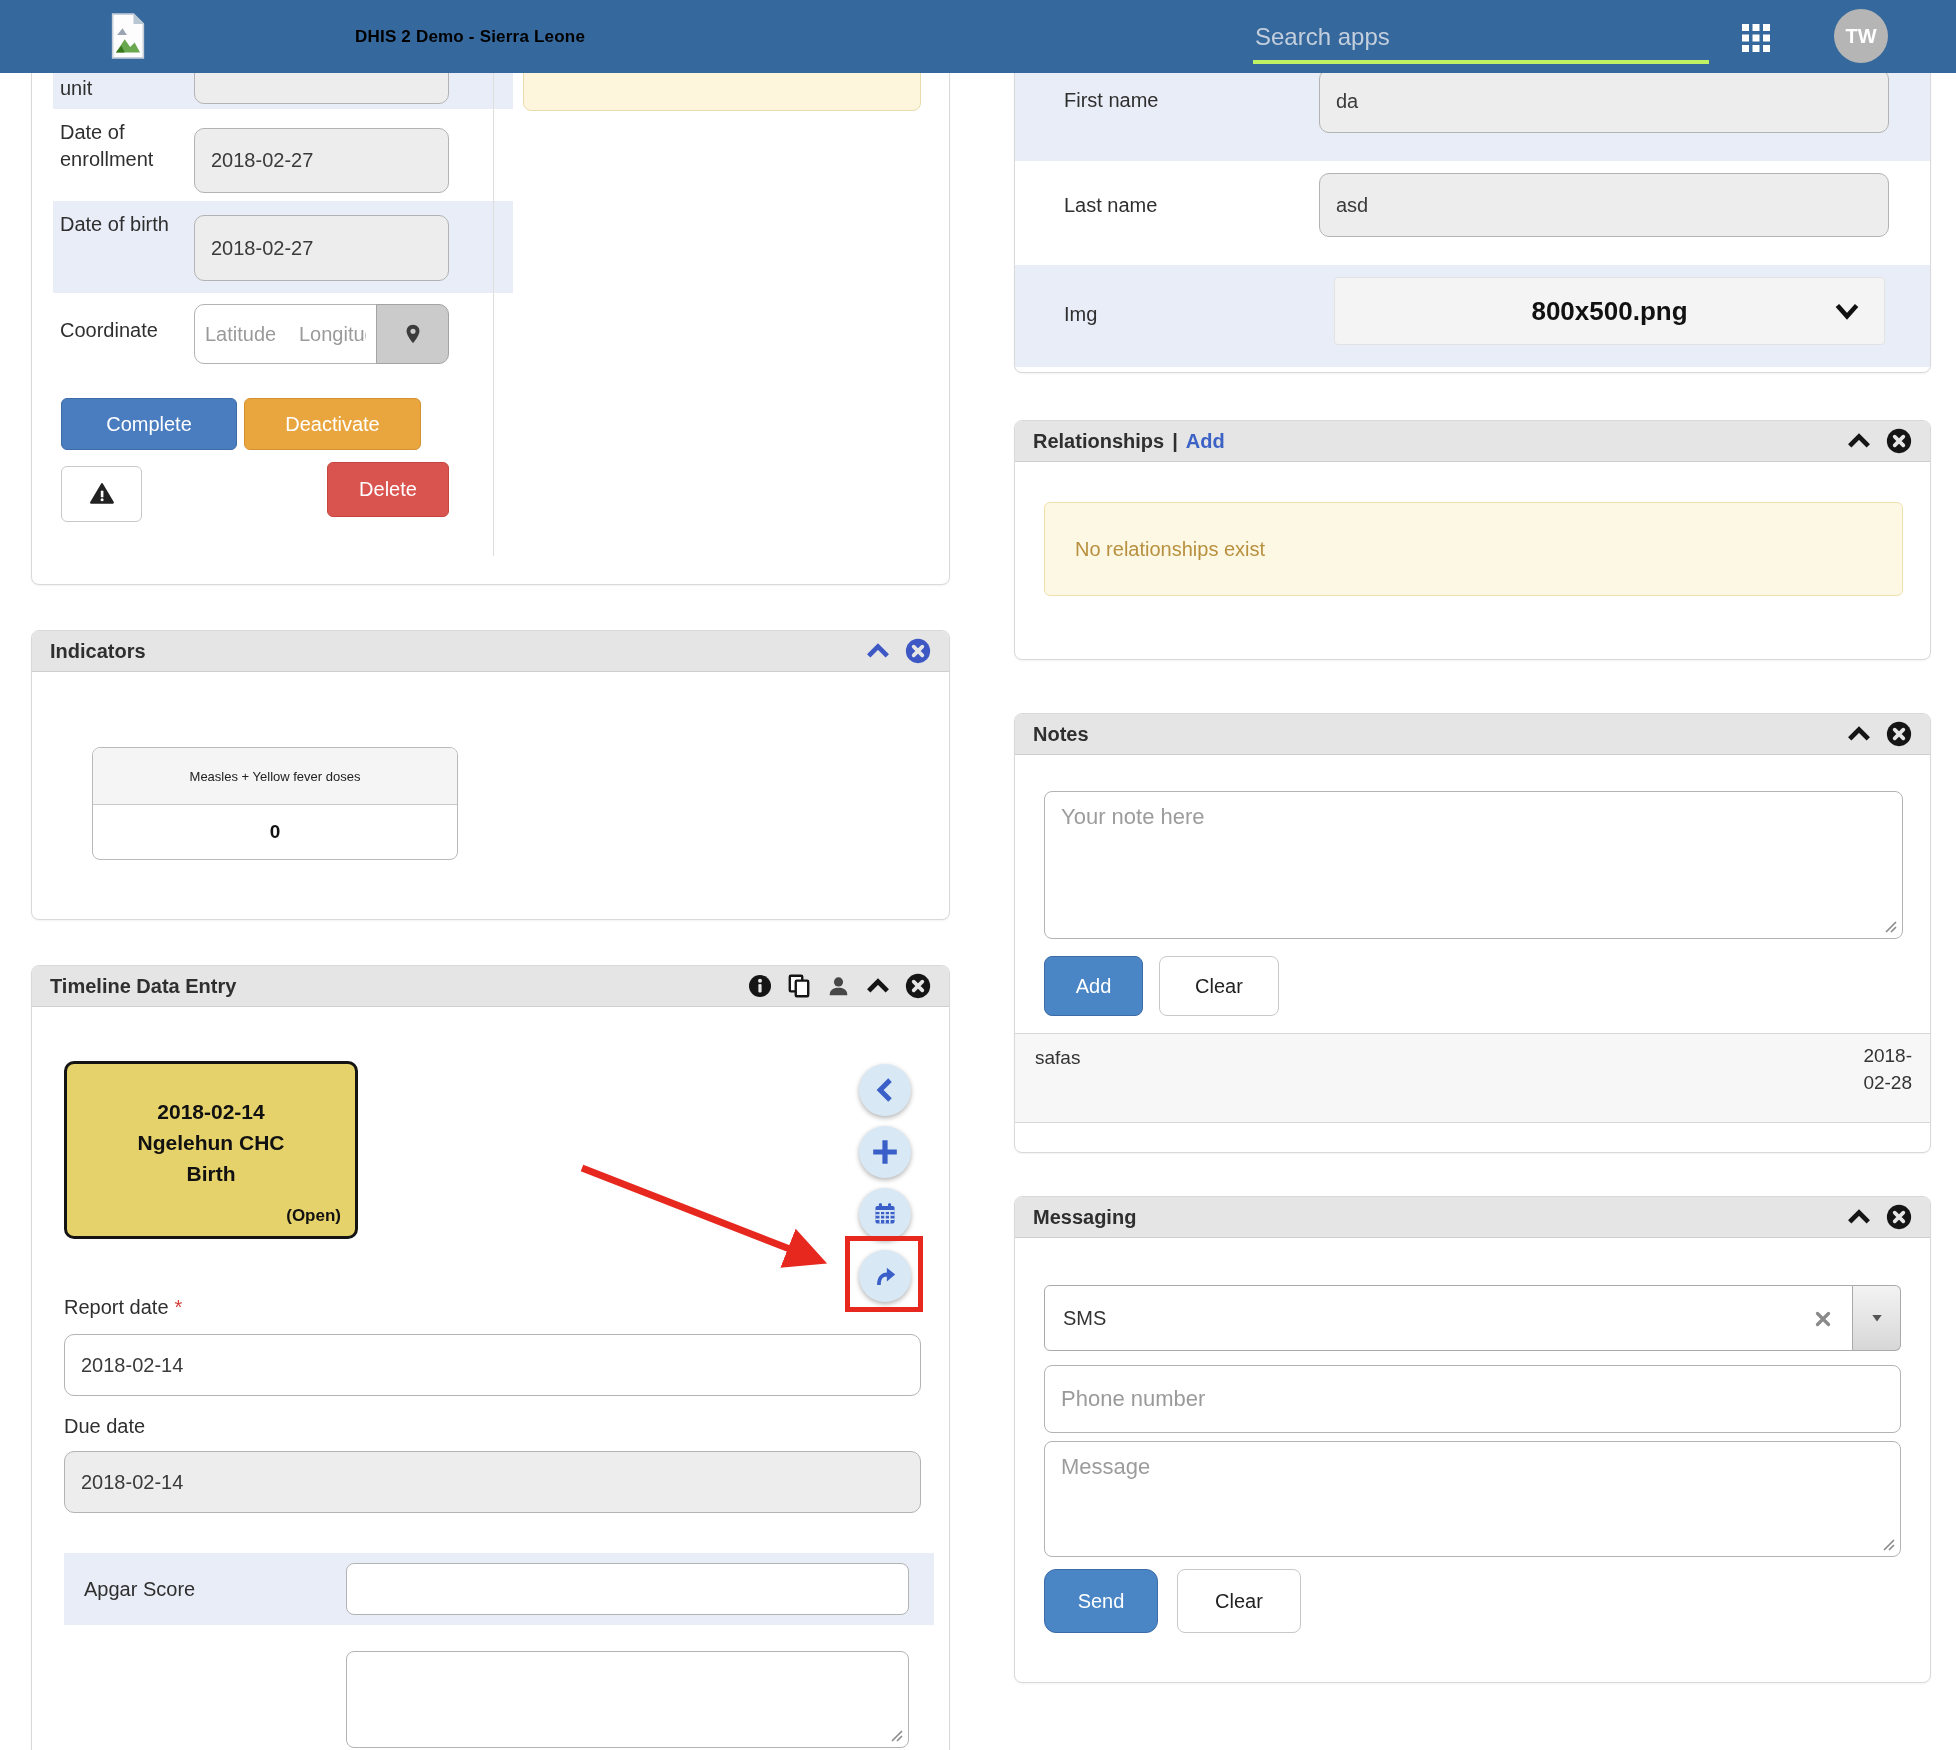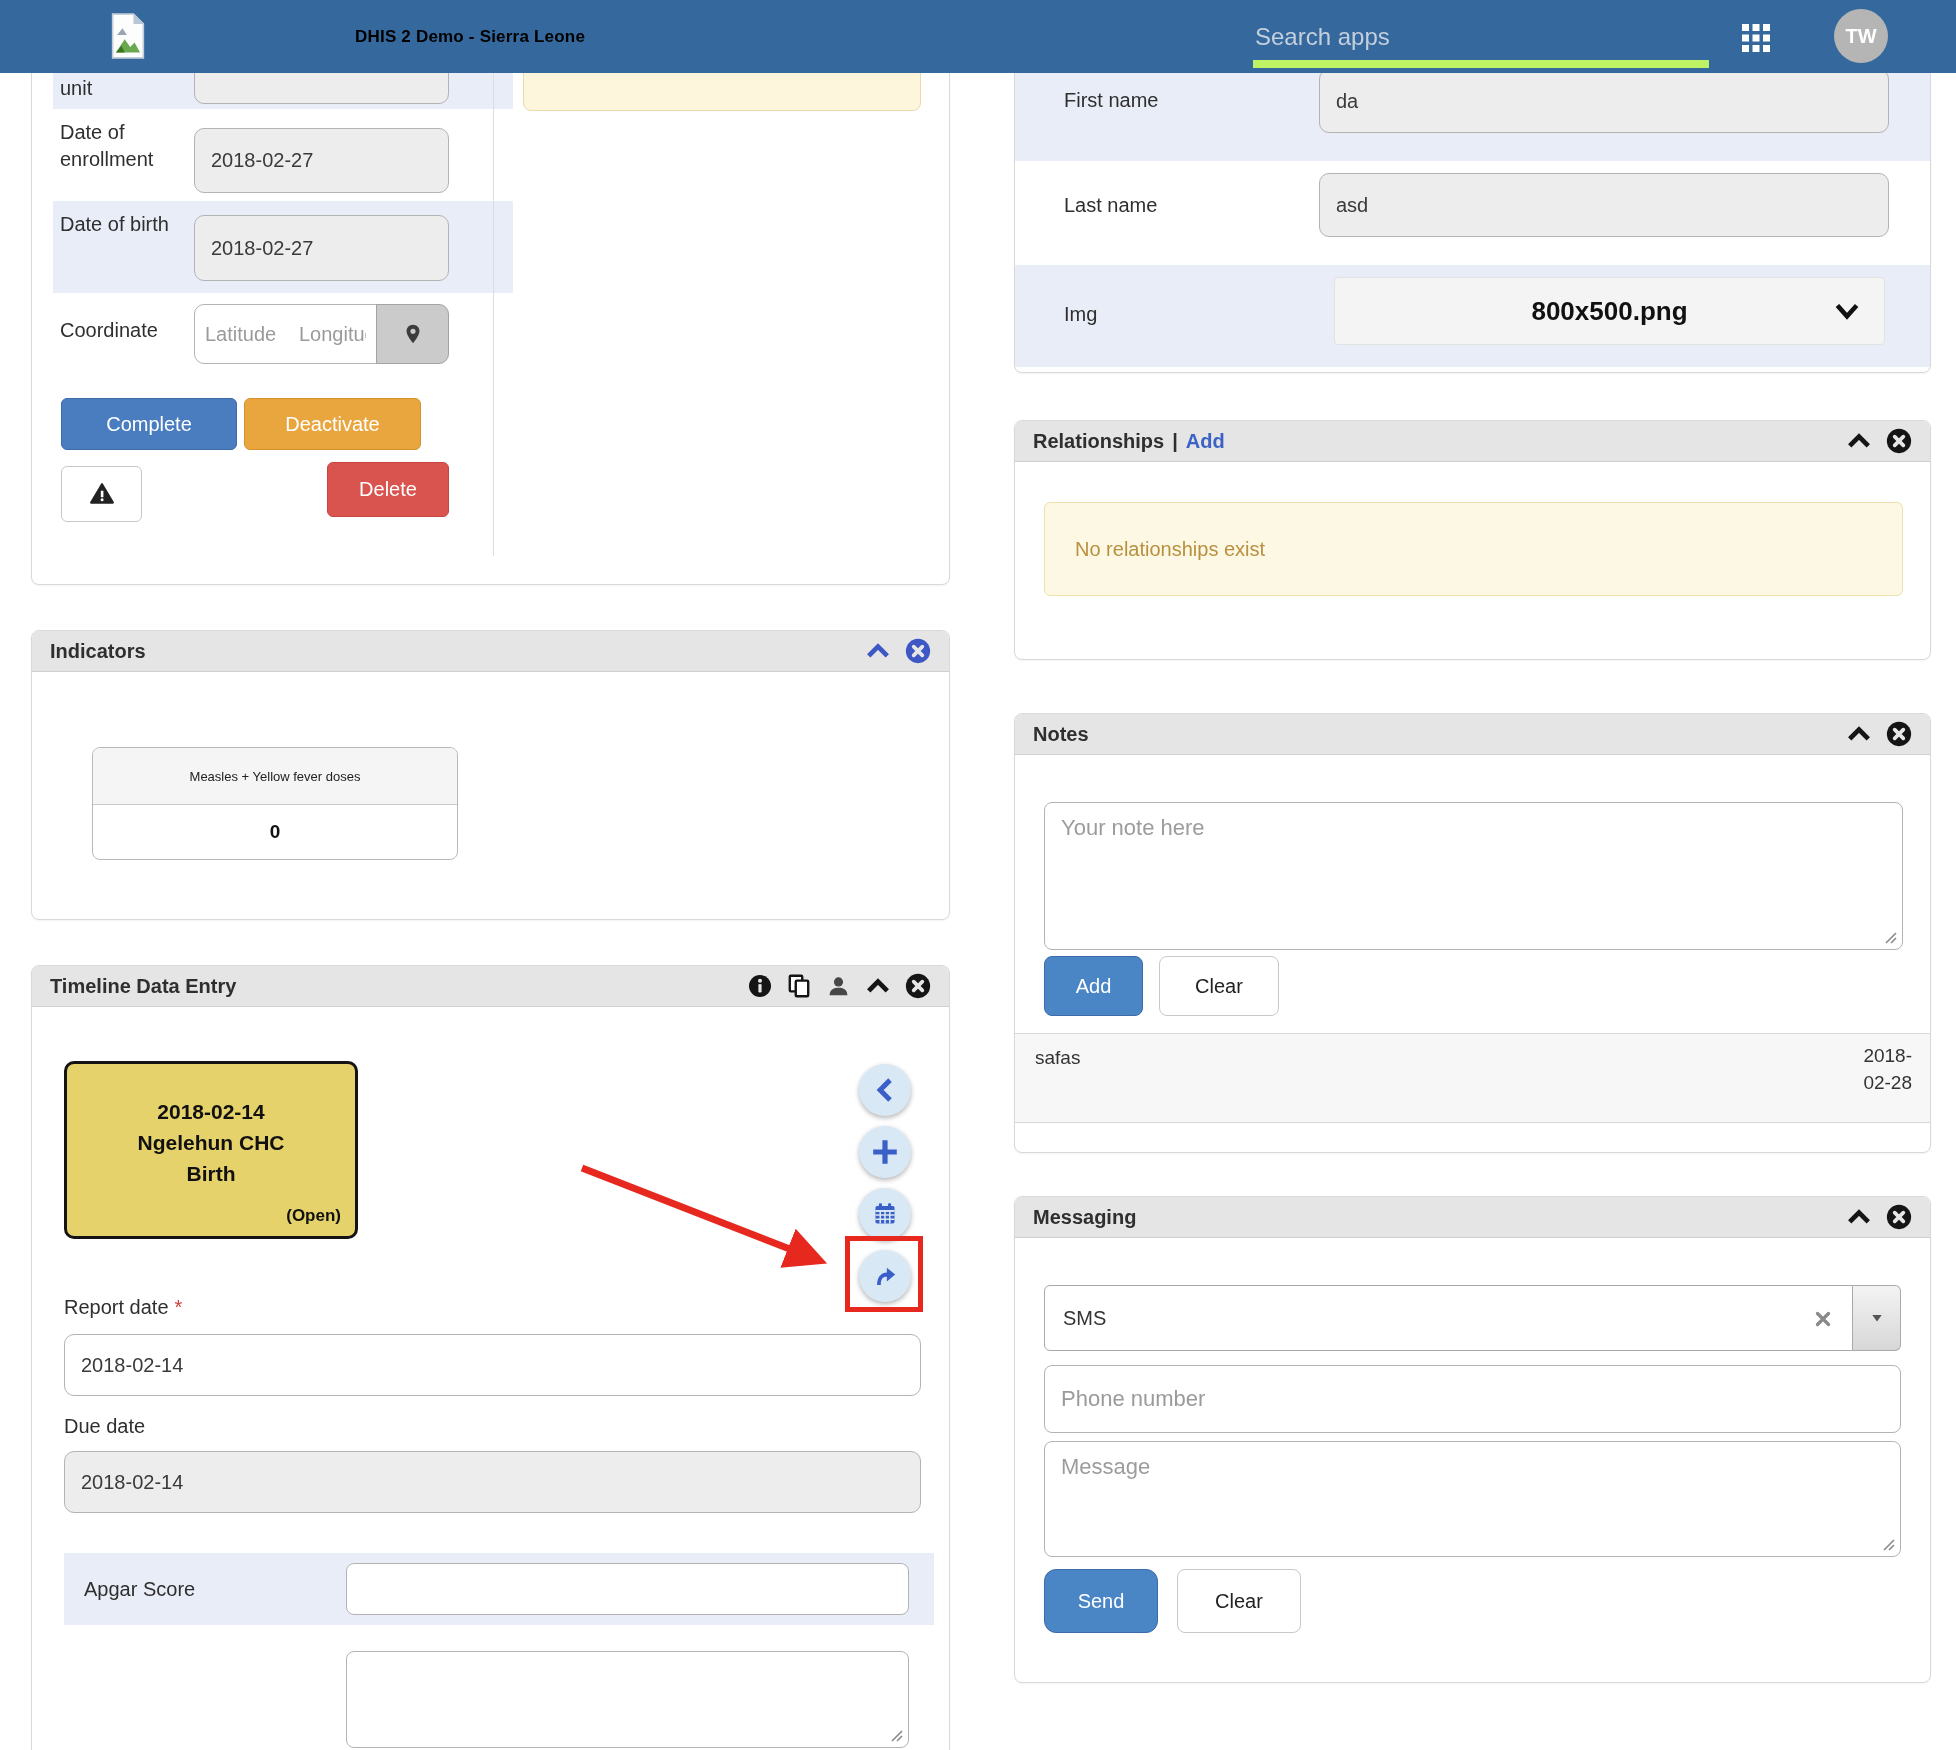--- a/index.html
+++ b/index.html
@@ -5,21 +5,21 @@
   html,body{margin:0;padding:0;}
   #page{position:relative;width:1956px;height:1750px;overflow:hidden;background:#fff;
         font-family:"Liberation Sans",sans-serif;color:#333;}
 
   
   .topbar{position:absolute;left:0;top:0;width:1956px;height:73px;background:#35689d;z-index:50;}
   .topbar .apptitle{position:absolute;left:355px;top:0;height:73px;display:flex;align-items:center;
         color:#000000;font-size:17px;font-weight:bold;letter-spacing:.2px;}
   .logo{position:absolute;left:110px;top:13px;width:36px;height:46px;}
   .searchbox{position:absolute;left:1253px;top:14px;width:452px;height:44px;background:transparent;
-        border:none;border-bottom:8px solid #bef264;color:#fff;font-size:24px;font-family:inherit;outline:none;}
+        border:none;border-bottom:4px solid #bef264;color:#fff;font-size:24px;font-family:inherit;outline:none;}
   .searchbox::placeholder{color:#c4cfdd;}
   .gridicon{position:absolute;left:1740px;top:22px;width:32px;height:32px;cursor:pointer;}
   .avatar{position:absolute;left:1834px;top:9px;width:54px;height:54px;border-radius:50%;background:#b5b5b5;
         display:flex;align-items:center;justify-content:center;color:#fff;font-size:20px;font-weight:bold;}
 
   
   .panel{position:absolute;background:#fff;border:1px solid #d9d9d9;border-radius:8px;
         box-shadow:0 1px 2px rgba(0,0,0,.05);box-sizing:border-box;}
   .phead{position:relative;height:41px;background:#e5e5e5;border-bottom:1px solid #cfcfcf;
         border-radius:7px 7px 0 0;display:flex;align-items:center;padding:0 18px;box-sizing:border-box;}
@@ -276,21 +276,21 @@
       <span class="hicons">
         <svg class="hicon ic-black" viewBox="0 0 24 24">
             <path d="M5 15 L12 8 L19 15" fill="none" stroke="currentColor" stroke-width="4.4" stroke-linecap="square"></path>
           </svg>
         <svg class="hicon ic-black" viewBox="0 0 24 24">
             <circle cx="12" cy="12" r="11.2" fill="currentColor"></circle>
             <path d="M8 8 L16 16 M16 8 L8 16" stroke="#e6e6e6" stroke-width="3.4" stroke-linecap="round"></path>
           </svg>
       </span>
     </div>
-    <div class="ta-wrap" style="left:29px;top:77px;width:859px;height:148px;margin-top:11px;">
+    <div class="ta-wrap" style="left:29px;top:77px;width:859px;height:148px;">
       <textarea placeholder="Your note here" style=""></textarea>
       <svg class="grip" viewBox="0 0 16 16">
           <path d="M3 13 L13 3 M8 13 L13 8" stroke="#8a8a8a" stroke-width="1.6"></path>
         </svg>
     </div>
     <div class="btn btn-blue" style="left:29px;top:242px;width:99px;height:60px;border-radius:8px;background:#4a86c6;">Add</div>
     <div class="btn btn-white" style="left:144px;top:242px;width:120px;height:60px;border-radius:8px;">Clear</div>
 
     <div class="note-row" style="left:0;top:319px;width:915px;height:88px;">
       <div style="position:absolute;left:20px;top:13px;font-size:19px;color:#333;">safas</div>

